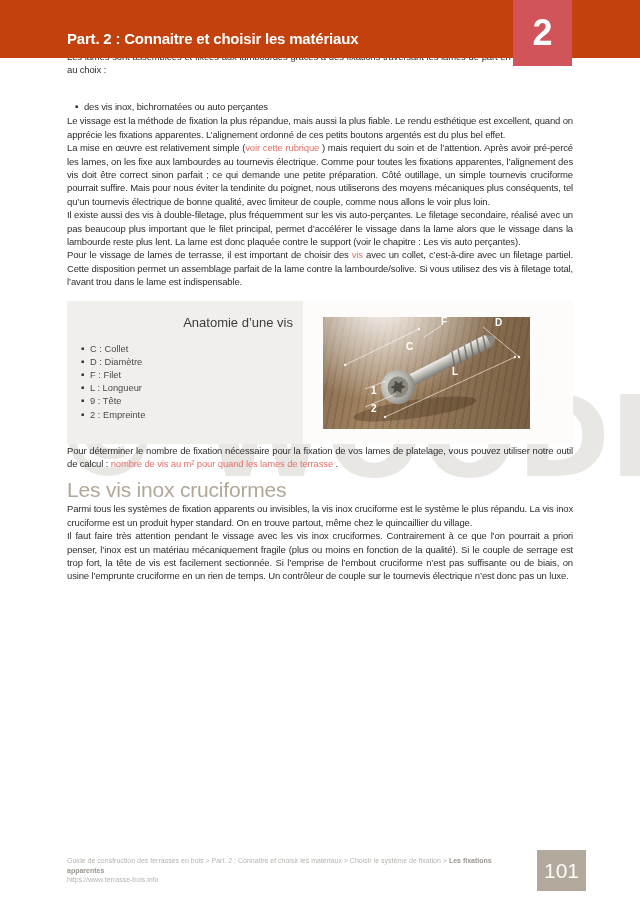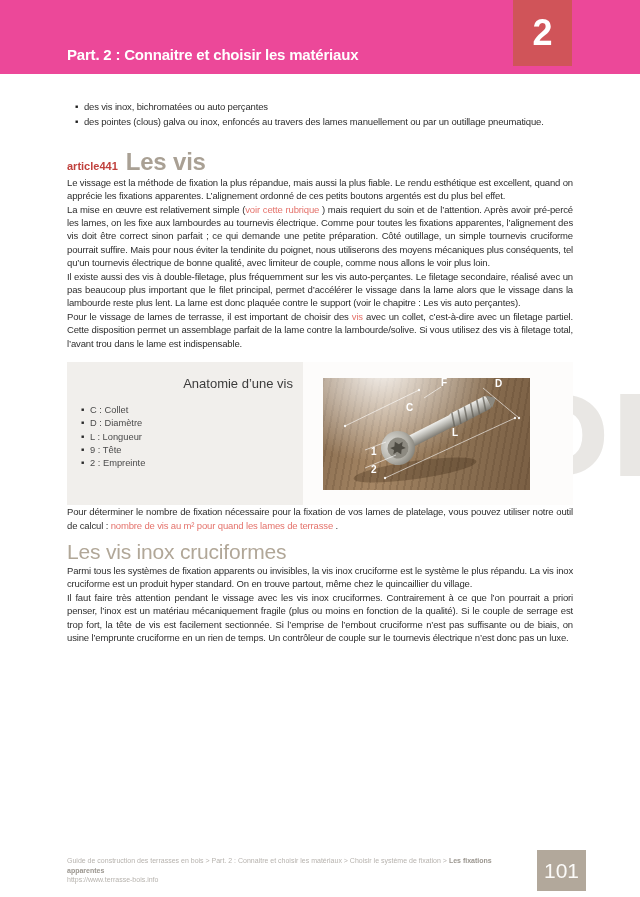--- a/index.html
+++ b/index.html
@@ -1,20 +1,20 @@
 <!DOCTYPE html>
 <html><head>
 <meta charset="utf-8">
 <style>
   html,body{margin:0;padding:0;background:#ffffff;}
   .page{position:relative;width:640px;height:897px;background:#ffffff;overflow:hidden;
         font-family:"Liberation Sans",sans-serif;color:#2e2e2e;}
 
   
-  .header-bar{position:absolute;top:0;left:0;width:640px;height:74px;background:#ec4899;z-index:3;}
+  .header-bar{position:absolute;top:0;left:0;width:640px;height:58px;background:#c2410c;z-index:3;}
   .header-title{position:absolute;left:67px;bottom:11px;color:#ffffff;font-weight:bold;
                 font-size:15px;letter-spacing:-0.2px;}
   .chapter-badge{position:absolute;top:0;left:513px;width:59px;height:66px;background:#d05459;
                  color:#ffffff;font-size:36px;font-weight:bold;display:flex;align-items:center;
                  justify-content:center;z-index:4;}
 
   
   .watermark{position:absolute;top:372px;left:52px;z-index:1;font-family:"DejaVu Sans",sans-serif;
              font-weight:900;font-size:112px;letter-spacing:0px;color:#e9e7e4;white-space:nowrap;
              user-select:none;}
@@ -81,42 +81,38 @@
 
     <div class="rubrique">
       <span class="kicker">rubrique94</span>
       <span class="rubrique-title">Les fixations apparentes</span>
     </div>
 
     <p class="body mt11">Les lames sont assemblées et fixées aux lambourdes grâces à des fixations traversant les lames de part en part. On utilise au choix :</p>
 
     <ul class="bullets">
       <li>des vis inox, bichromatées ou auto perçantes</li>
-      <li>des pointes (clous) galva ou inox, enfoncés au travers des lames manuellement ou par un outillage pneumatique.</li>
     </ul>
 
-    <div class="article-head">
-      <span class="kicker">article441</span>
-      <span class="article-title">Les vis</span>
-    </div>
 
     <p class="body mt5">Le vissage est la méthode de fixation la plus répandue, mais aussi la plus fiable. Le rendu esthétique est excellent, quand on apprécie les fixations apparentes. L’alignement ordonné de ces petits boutons argentés est du plus bel effet.</p>
 
     <p class="body mt11"><span>La mise en œuvre est relativement simple (</span><a class="redlink">voir cette rubrique</a><span> ) mais requiert du soin et de l’attention. Après avoir pré-percé les lames, on les fixe aux lambourdes au tournevis électrique. Comme pour toutes les fixations apparentes, l’alignement des vis doit être correct sinon parfait ; ce qui demande une petite préparation. Côté outillage, un simple tournevis cruciforme pourrait suffire. Mais pour nous éviter la tendinite du poignet, nous utiliserons des moyens mécaniques plus conséquents, tel qu’un tournevis électrique de bonne qualité, avec limiteur de couple, comme nous allons le voir plus loin.</span></p>
 
     <p class="body mt11">Il existe aussi des vis à double-filetage, plus fréquemment sur les vis auto-perçantes. Le filetage secondaire, réalisé avec un pas beaucoup plus important que le filet principal, permet d’accélérer le vissage dans la lame alors que le vissage dans la lambourde reste plus lent. La lame est donc plaquée contre le support (voir le chapitre : Les vis auto perçantes).</p>
 
     <p class="body mt9"><span>Pour le vissage de lames de terrasse, il est important de choisir des </span><a class="redlink">vis</a><span> avec un collet, c’est-à-dire avec un filetage partiel. Cette disposition permet un assemblage parfait de la lame contre la lambourde/solive. Si vous utilisez des vis à filetage total, l’avant trou dans le lame est indispensable.</span></p>
 
     <div class="anatomy">
       <div class="anatomy-left">
         <div class="anatomy-title">Anatomie d’une vis</div>
         <ul class="legend">
           <li>C : Collet</li>
           <li>D : Diamètre</li>
+          <li>F : Filet</li>
           <li>L : Longueur</li>
           <li>9 : Tête</li>
           <li>2 : Empreinte</li>
         </ul>
       </div>
       <div class="anatomy-right">
         <div class="screw-photo">
           <svg width="207" height="112" viewBox="0 0 207 112">
             <defs>
               <linearGradient id="metal" x1="0" y1="0" x2="0" y2="1">

